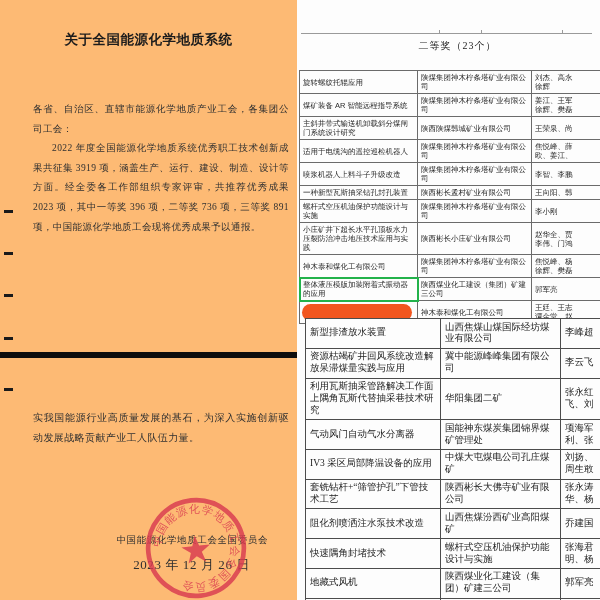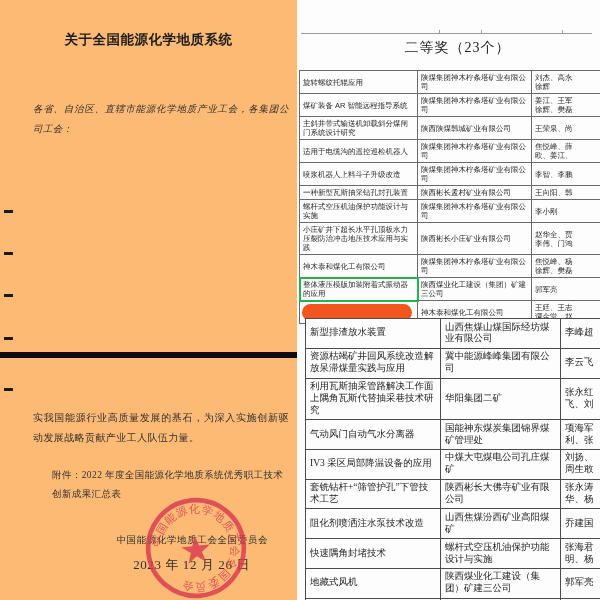--- a/index.html
+++ b/index.html
@@ -6,34 +6,34 @@
   body{
     width:600px;height:600px;position:relative;overflow:hidden;
     background:#fdfdfd;
     font-family:"Liberation Serif","DejaVu Serif",serif;
     color:#2b2b2b;
   }
   
   .doc{position:absolute;left:0;top:0;width:297px;height:600px;background:#fdba74;}
   .doc-title{margin-top:30px;text-align:center;font-weight:bold;font-size:13.5px;line-height:19px;letter-spacing:.5px;color:#1c1c1c;}
   .doc-body{position:absolute;left:33px;top:100px;width:256px;font-size:9.5px;line-height:19.6px;text-align:justify;color:#303030;letter-spacing:.4px;}
-  .doc-body p{margin:0;font-style:italic;}
+  .doc-body p{margin:0;}
   .doc-body p.ind{text-indent:2em;}
   .pagebar{position:absolute;left:0;top:352px;width:297px;height:6px;background:#0e0e0e;}
   .p3{position:absolute;left:33px;top:398px;width:256px;font-size:10px;line-height:19.6px;text-align:justify;letter-spacing:.4px;color:#303030;}
   .attach{position:absolute;left:52px;top:456px;width:240px;font-size:9.5px;line-height:19.6px;letter-spacing:.4px;color:#303030;}
   .sign{position:absolute;left:0;top:534px;width:268px;text-align:right;font-size:9.5px;letter-spacing:.6px;color:#303030;}
   .docdate{position:absolute;left:0;top:556px;width:250px;text-align:right;font-size:13px;letter-spacing:.6px;color:#303030;}
   .seal{position:absolute;left:144px;top:496px;width:104px;height:104px;opacity:.82;transform:rotate(-6deg);pointer-events:none;}
   .dash{position:absolute;left:4px;width:9px;height:3px;background:#1a1a1a;}
   
   .pane{position:absolute;left:297px;top:0;width:303px;height:600px;background:#fdfdfd;}
   .topline{position:absolute;top:33px;left:4px;width:291px;border-top:1px solid #9a9a9a;}
   .topline i{position:absolute;top:-4px;width:1px;height:4px;background:#9a9a9a;display:block;}
-  .sec-title{position:absolute;top:39px;left:0;width:100%;padding-left:18px;box-sizing:border-box;text-align:center;font-size:14px;color:#222;letter-spacing:1px;}
+  .sec-title{position:absolute;top:39px;left:0;width:100%;padding-left:18px;box-sizing:border-box;text-align:center;font-size:10px;color:#222;letter-spacing:1px;}
   table{border-collapse:collapse;table-layout:fixed;background:#fdfdfd;}
   td{border:1px solid #6b6b6b;vertical-align:middle;overflow:hidden;word-break:break-all;}
   .t1{position:absolute;left:2px;top:70px;width:345px;font-family:"Liberation Sans","DejaVu Sans",sans-serif;font-size:7.5px;line-height:1.2;color:#2a2a2a;}
   .t1 td{padding:2px 3px;}
   .t2{position:absolute;left:8px;top:318px;width:350px;font-size:9.5px;line-height:1.25;color:#222;}
   .t2 td{padding:2.5px 4px;border-color:#4c4c4c;}
   .people{white-space:pre-line;}
   
   .hl-green td:first-child{outline:2px solid #23b24b;outline-offset:-1px;}
   .blob{display:none;}
@@ -42,26 +42,26 @@
 </head>
 <body>
 
 <div class="doc">
   <div class="doc-title">
     <div>关于全国能源化学地质系统</div>
   </div>
 
   <div class="doc-body">
     <p>各省、自治区、直辖市能源化学地质产业工会，各集团公司工会：</p>
+    <p class="ind">2022 年度全国能源化学地质系统优秀职工技术创新成果共征集 3919 项，涵盖生产、运行、建设、制造、设计等方面。经全委各工作部组织专家评审，共推荐优秀成果 2023 项，其中一等奖 396 项，二等奖 736 项，三等奖 891 项，中国能源化学地质工会现将优秀成果予以通报。</p>
   </div>
 
   <div class="pagebar"></div>
 
   <p class="p3">实我国能源行业高质量发展的基石，为深入实施创新驱动发展战略贡献产业工人队伍力量。</p>
-  <p class="attach">附件：2022 年度全国能源化学地质系统优秀职工技术创新成果汇总表</p>
 
   <div class="sign">中国能源化学地质工会全国委员会</div>
   <div class="docdate">2023 年 12 月 26 日</div>
 
   <svg class="seal" viewBox="0 0 100 100">
     <circle cx="50" cy="50" r="46" fill="none" stroke="#d93a50" stroke-width="4.5"></circle>
     <defs>
       <path id="sealArc" d="M 50,50 m -34,0 a 34,34 0 1,1 68,0 a 34,34 0 1,1 -68,0"></path>
     </defs>
     <text font-size="10.5" fill="#d93a50" letter-spacing="1" font-family="Liberation Serif, serif">

